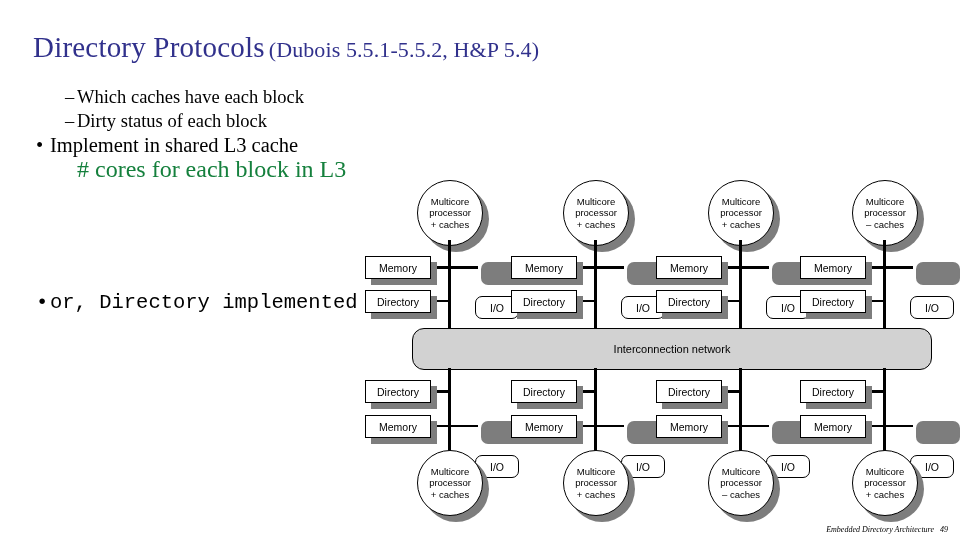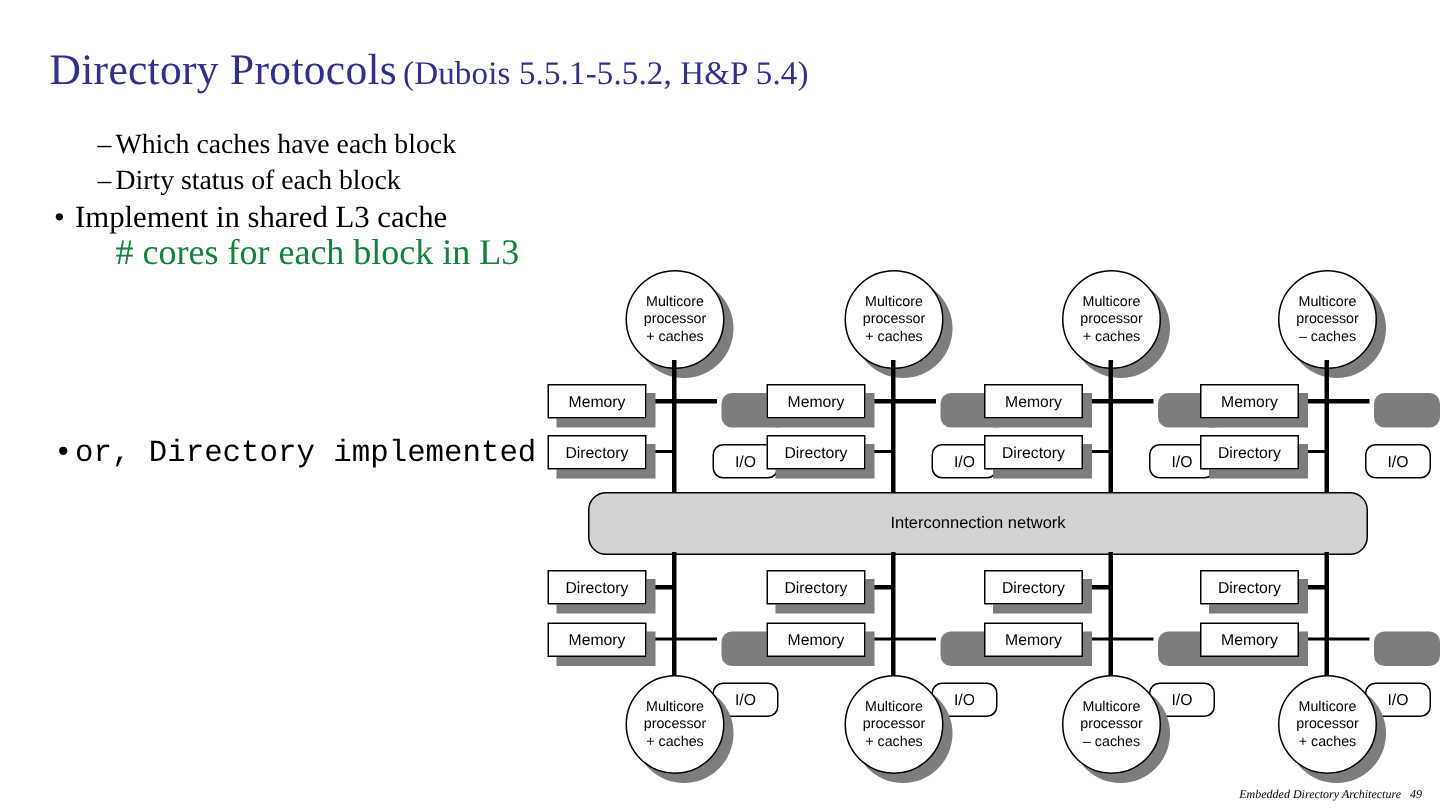--- a/index.html
+++ b/index.html
@@ -193,21 +193,21 @@
     align-items: center;
     justify-content: center;
     font-size: 10.5px;
     color: #000000;
     margin-top: 40px;
   }
 
   
   #network {
     position: absolute;
-    left: 32px;
+    left: 52px;
     top: 150px;
     width: 520px;
     height: 46px;
     text-decoration: underline;
   }
   #network .face {
     position: absolute;
     left: 0;
     top: 0;
     width: 518px;

